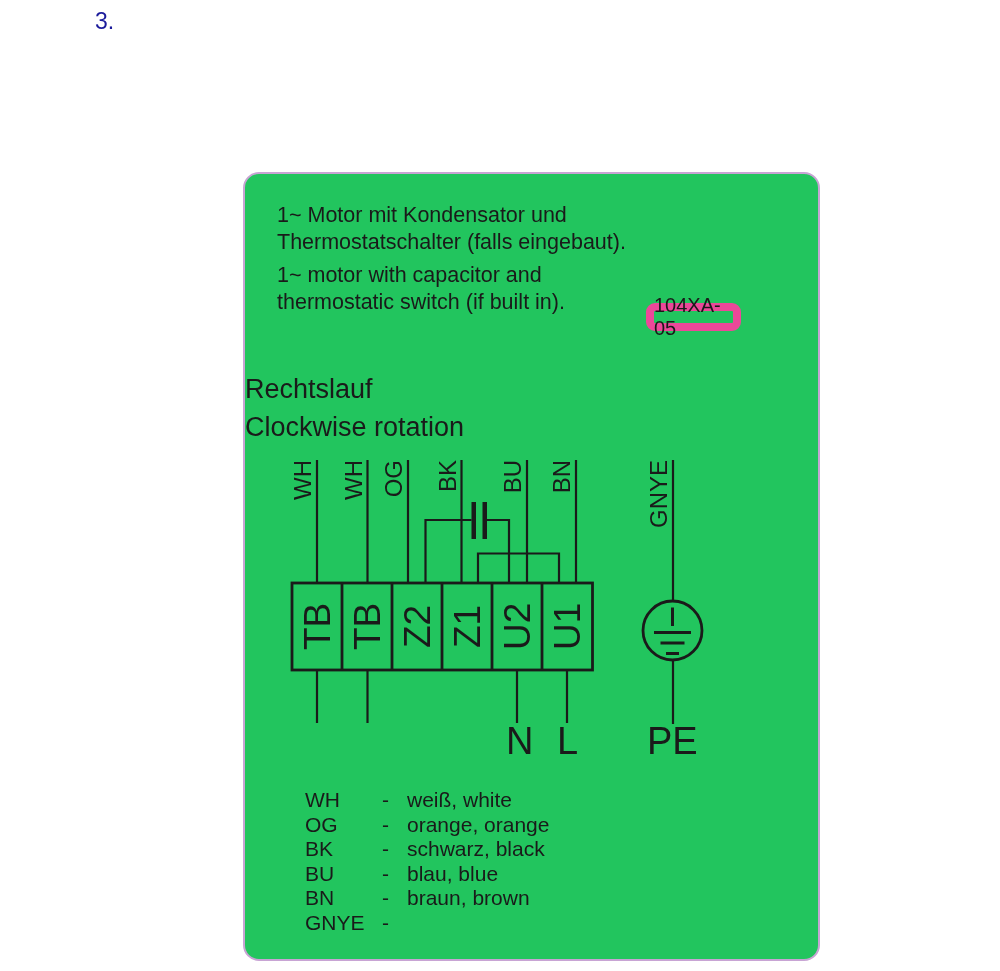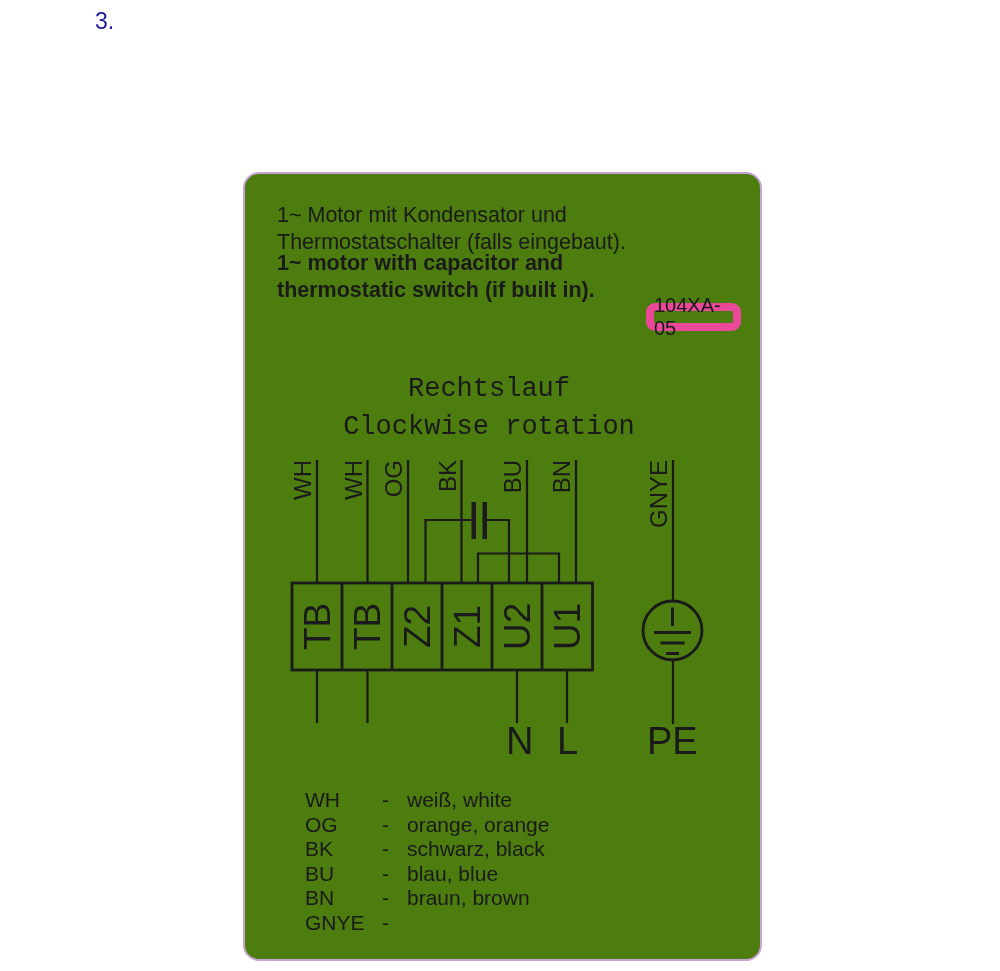--- a/index.html
+++ b/index.html
@@ -1,28 +1,28 @@
 <!DOCTYPE html>
 <html><head>
 <meta charset="utf-8">
 <style>
   html,body{margin:0;padding:0;background:#ffffff;}
   body{width:1000px;height:971px;position:relative;font-family:"Liberation Sans",sans-serif;color:#1a1a1a;}
 
   .page-title{position:absolute;left:95px;top:8px;font-size:23px;color:#1b1b9b;display:flex;gap:13px;font-weight:400;}
 
-  .diagram-box{position:absolute;left:243px;top:172px;width:519px;height:789px;border:2px solid #c8a4d4;border-radius:16px;box-sizing:border-box;background:#4d7c0f;}
+  .diagram-box{position:absolute;left:243px;top:172px;width:577px;height:789px;border:2px solid #c8a4d4;border-radius:16px;box-sizing:border-box;background:#22c55e;}
 
   .intro{position:absolute;left:32px;font-size:21.5px;line-height:27px;}
   .intro-de{top:28px;}
-  .intro-en{top:76px;font-weight:bold;}
+  .intro-en{top:88px;}
 
   .code-badge{position:absolute;left:401px;top:129px;width:95px;height:28px;border:8px solid #ec4899;border-radius:9px;box-sizing:border-box;display:flex;align-items:center;justify-content:center;font-size:20px;}
 
-  .rotation-heading{position:absolute;left:0;top:196px;width:488px;text-align:center;font-size:27px;line-height:38px;font-family:Liberation Mono, monospace;}
+  .rotation-heading{position:absolute;left:0;top:196px;width:488px;text-align:left;font-size:27px;line-height:38px;}
 
   svg.wiring{position:absolute;left:0;top:0;width:519px;height:789px;pointer-events:none;}
 
   .vlabel{position:absolute;writing-mode:vertical-rl;transform:rotate(180deg);white-space:nowrap;line-height:1;}
   .wire-label{font-size:24px;top:286px;}
   .term-label{font-size:37px;top:409px;height:87px;text-align:center;}
 
   .supply-label{position:absolute;top:546px;font-size:38px;}
 
   .legend{position:absolute;left:60px;top:614px;display:grid;grid-template-columns:77px 25px auto;font-size:21px;line-height:24.6px;}

